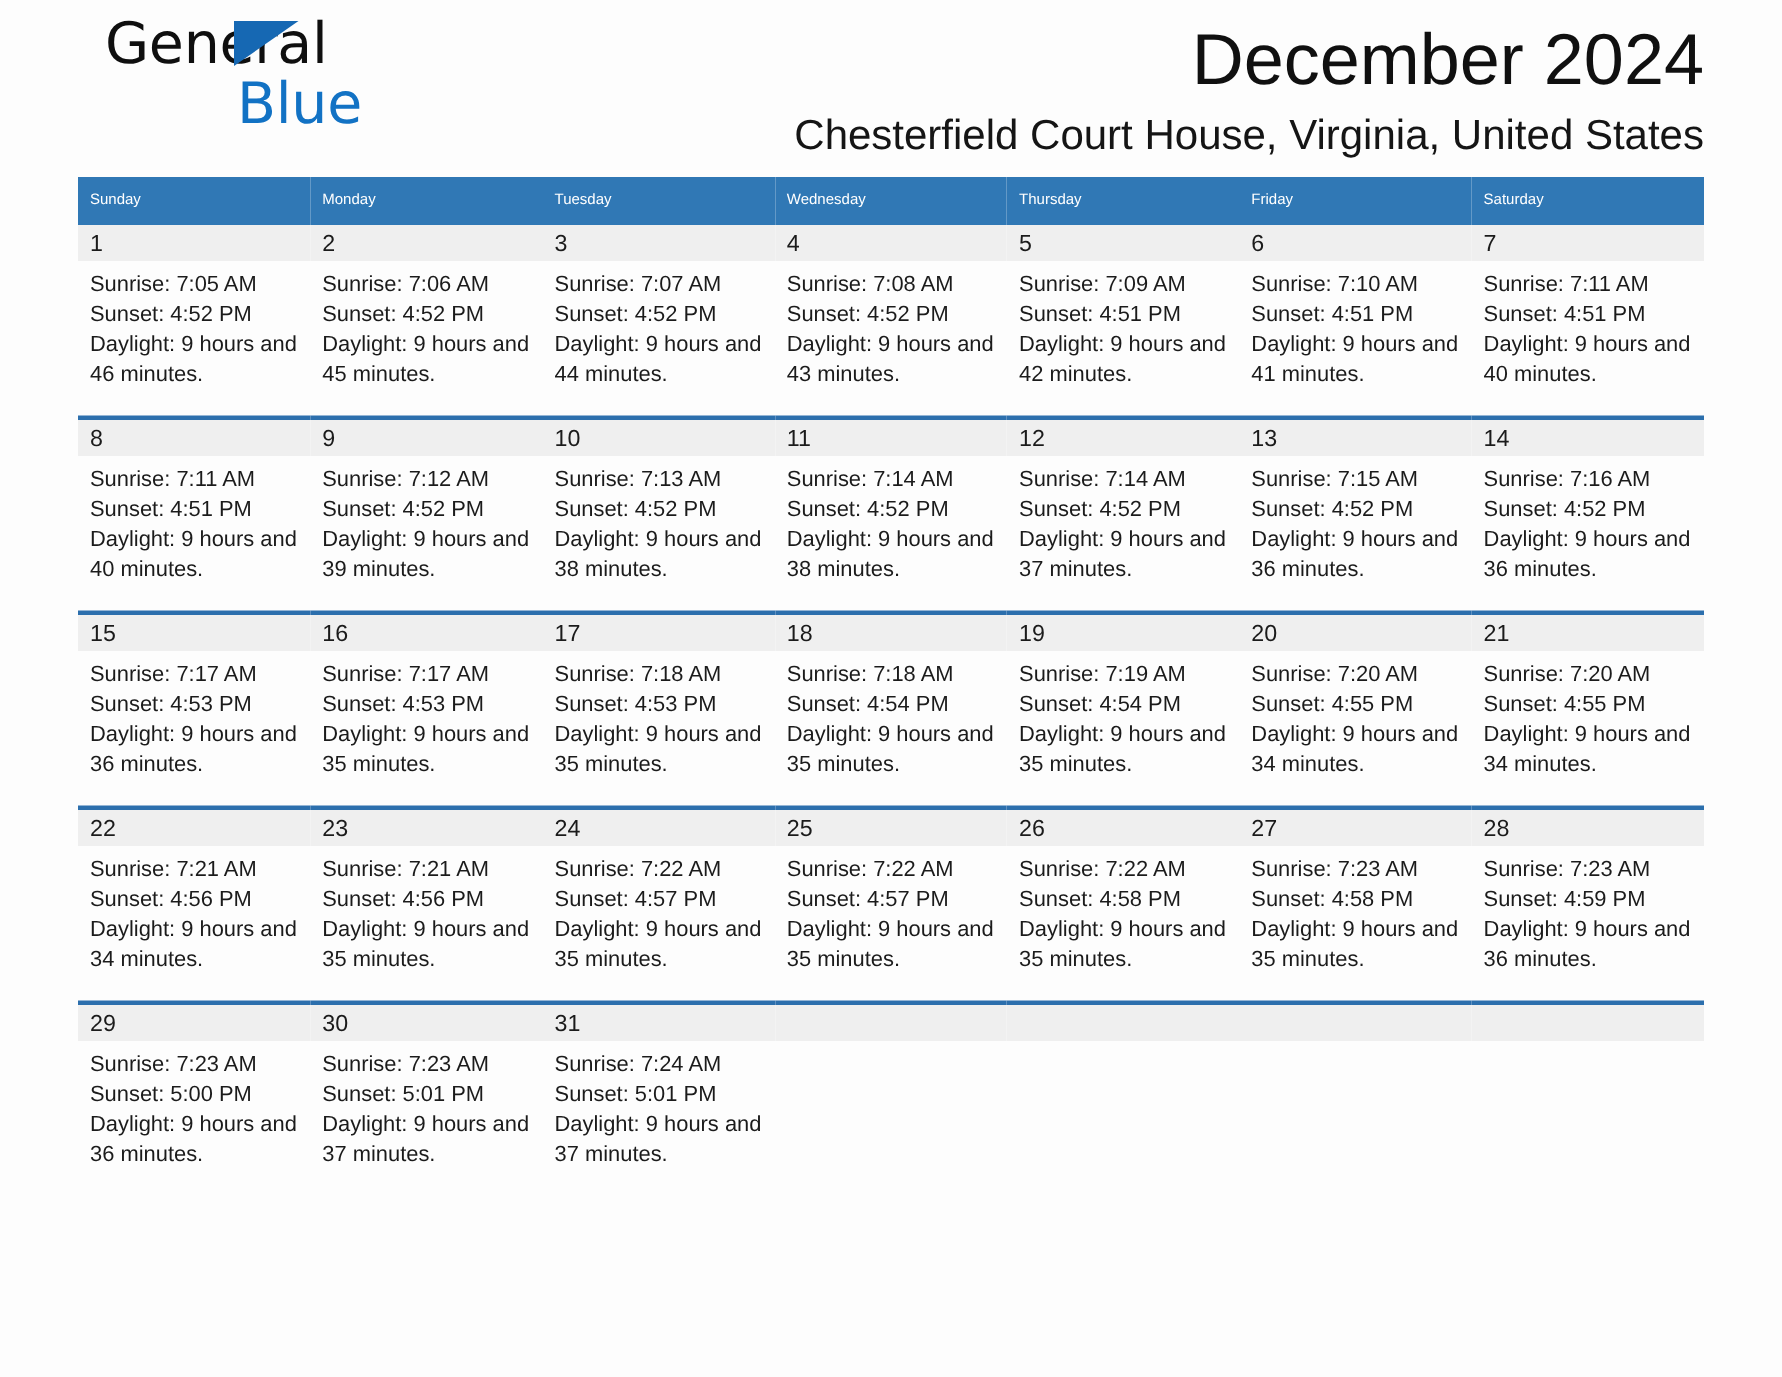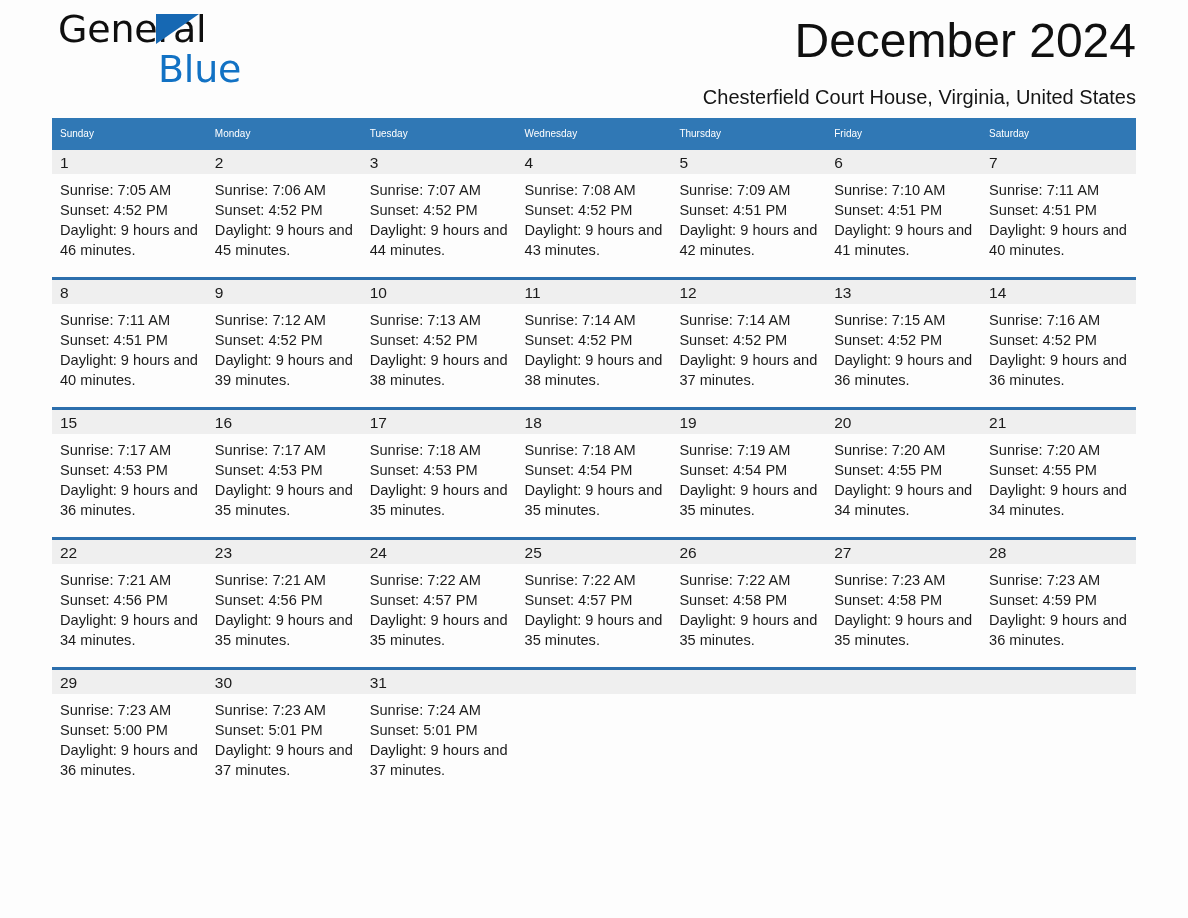--- a/index.html
+++ b/index.html
@@ -37,20 +37,21 @@
     user-select: none;
   }
   .logo-row1 {
     position: relative;
     display: block;
     font-size: 38px;
     letter-spacing: -0.2px;
     color: #0f0f0f;
     font-family: "DejaVu Sans", sans-serif;
     font-weight: 400;
+    margin-left: 12px;
   }
   .logo-tri {
     position: absolute;
     left: 98px;
     top: 4px;
     width: 0;
     height: 0;
     border-left: 43px solid #1668b3;
     border-bottom: 30px solid transparent;
   }
@@ -70,22 +71,22 @@
   }
   .month-title {
     font-size: 48px;
     font-weight: 400;
     color: #101010;
     letter-spacing: 0px;
     line-height: 1.05;
     font-family: "Liberation Sans", sans-serif;
   }
   .location-title {
-    margin-top: 20px;
-    font-size: 20px;
+    margin-top: 8px;
+    font-size: 28px;
     font-weight: 400;
     color: #151515;
     text-align: right;
     font-family: "Liberation Sans", sans-serif;
   }
 
   
   .calendar {
     width: 1084px;
     margin-top: 6px;

